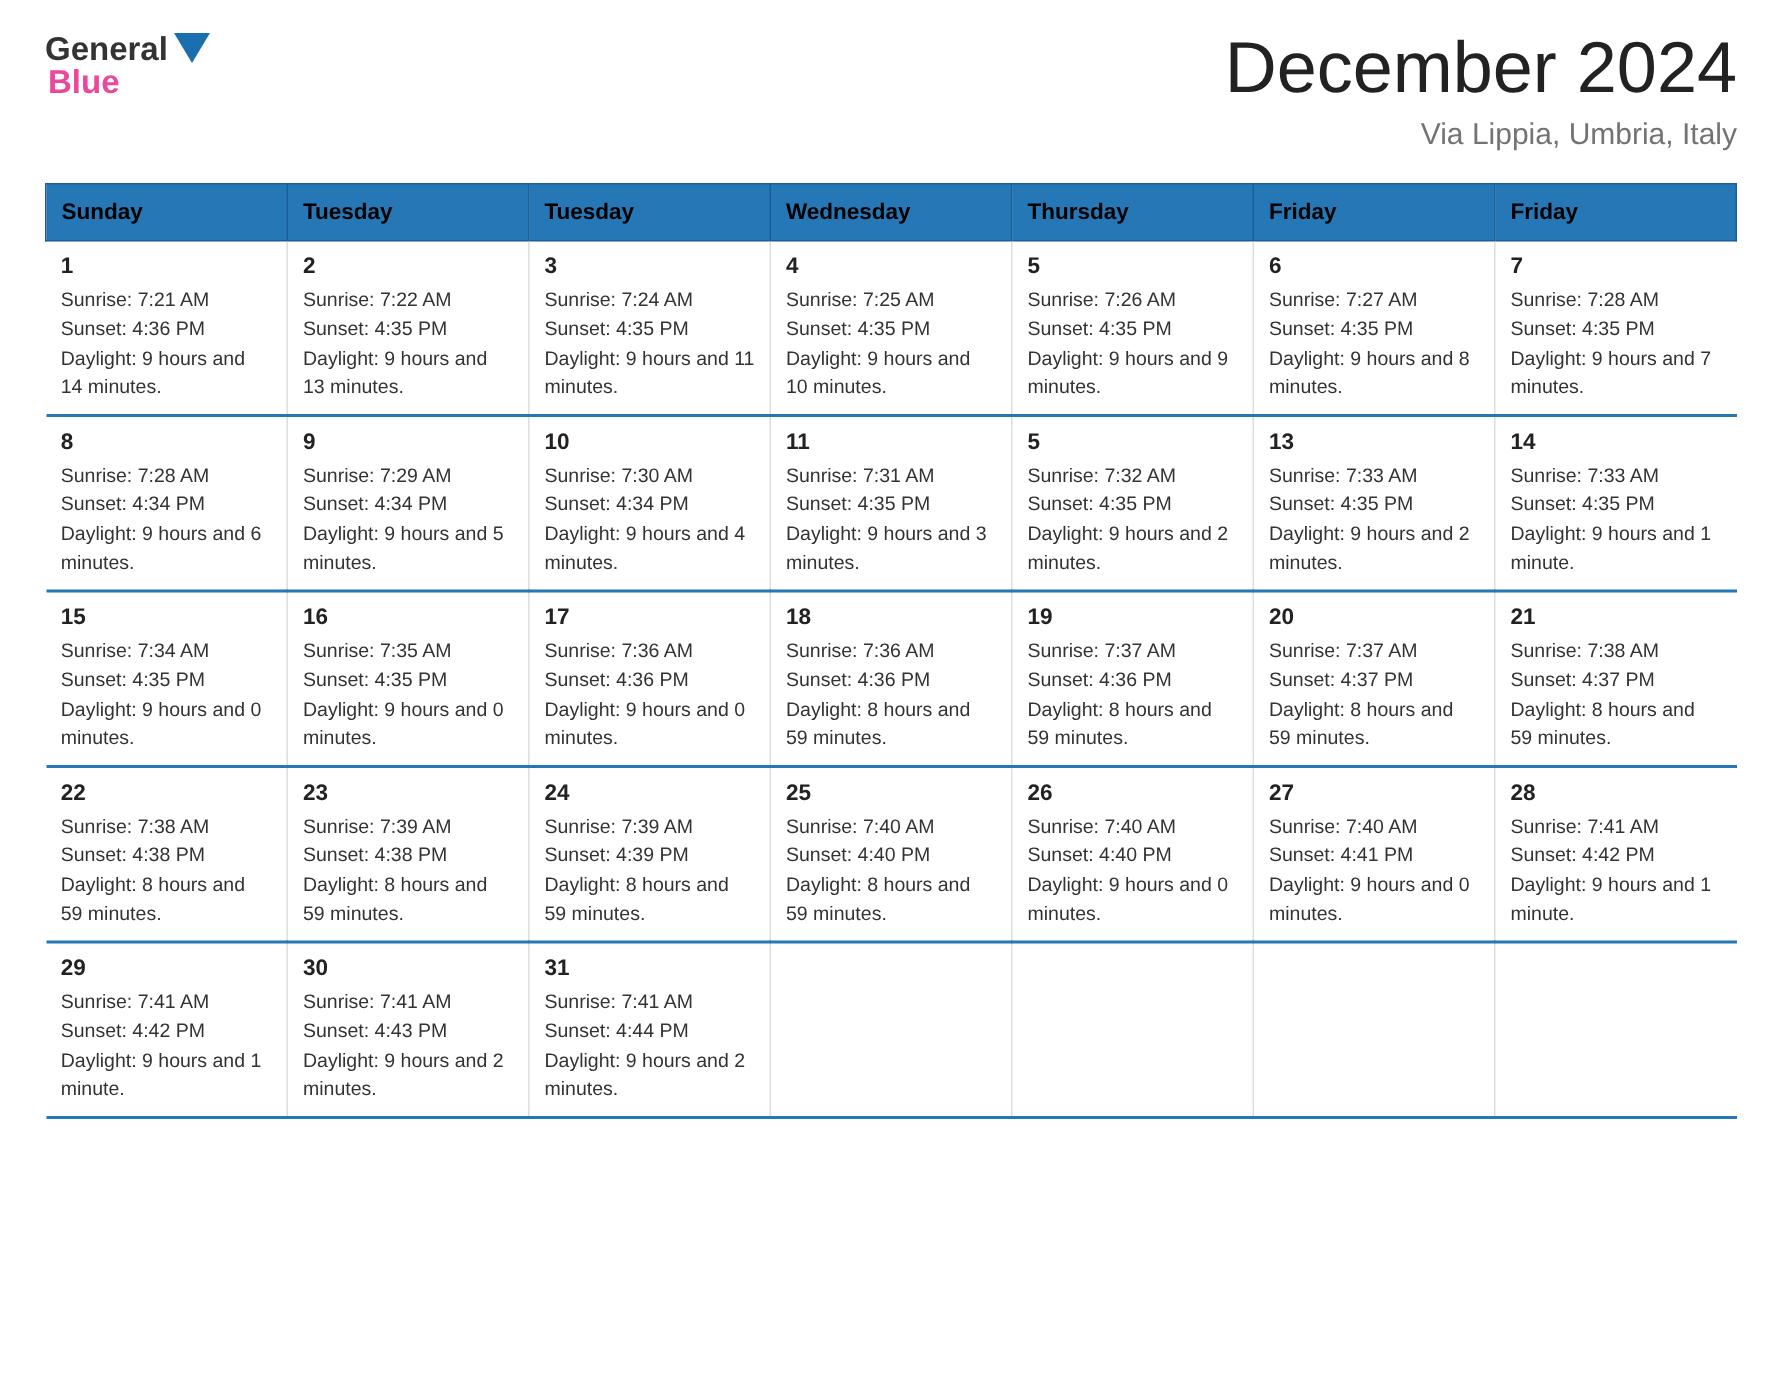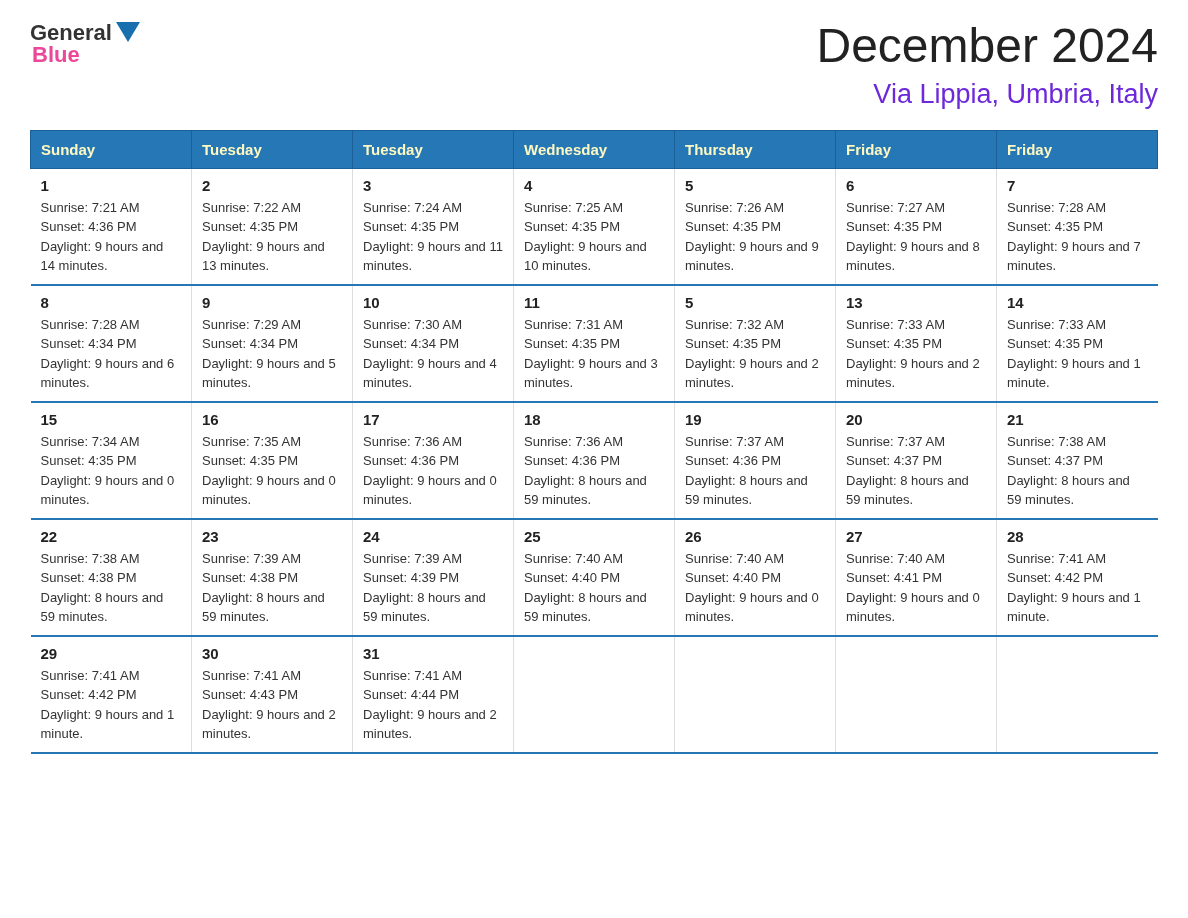--- a/index.html
+++ b/index.html
@@ -48,33 +48,33 @@
     .title-section {
       text-align: right;
     }
     .main-title {
       font-size: 48px;
       font-weight: normal;
       color: #222;
       line-height: 1.1;
     }
     .subtitle {
-      font-size: 27px;
-      color: #6d28d9;
+      font-size: 20px;
+      color: #737373;
       margin-top: 6px;
     }
     .calendar {
       width: 100%;
       border-collapse: collapse;
     }
     .calendar thead tr {
       background-color: #2577b5;
     }
     .calendar thead th {
-      color: #fef9c3;
+      color: #000000;
       font-size: 15px;
       font-weight: bold;
       padding: 10px 10px;
       text-align: left;
       border: 1px solid #1a5f9a;
     }
     .calendar tbody tr {
       border-bottom: 2px solid #2577b5;
     }
     .calendar tbody td {

